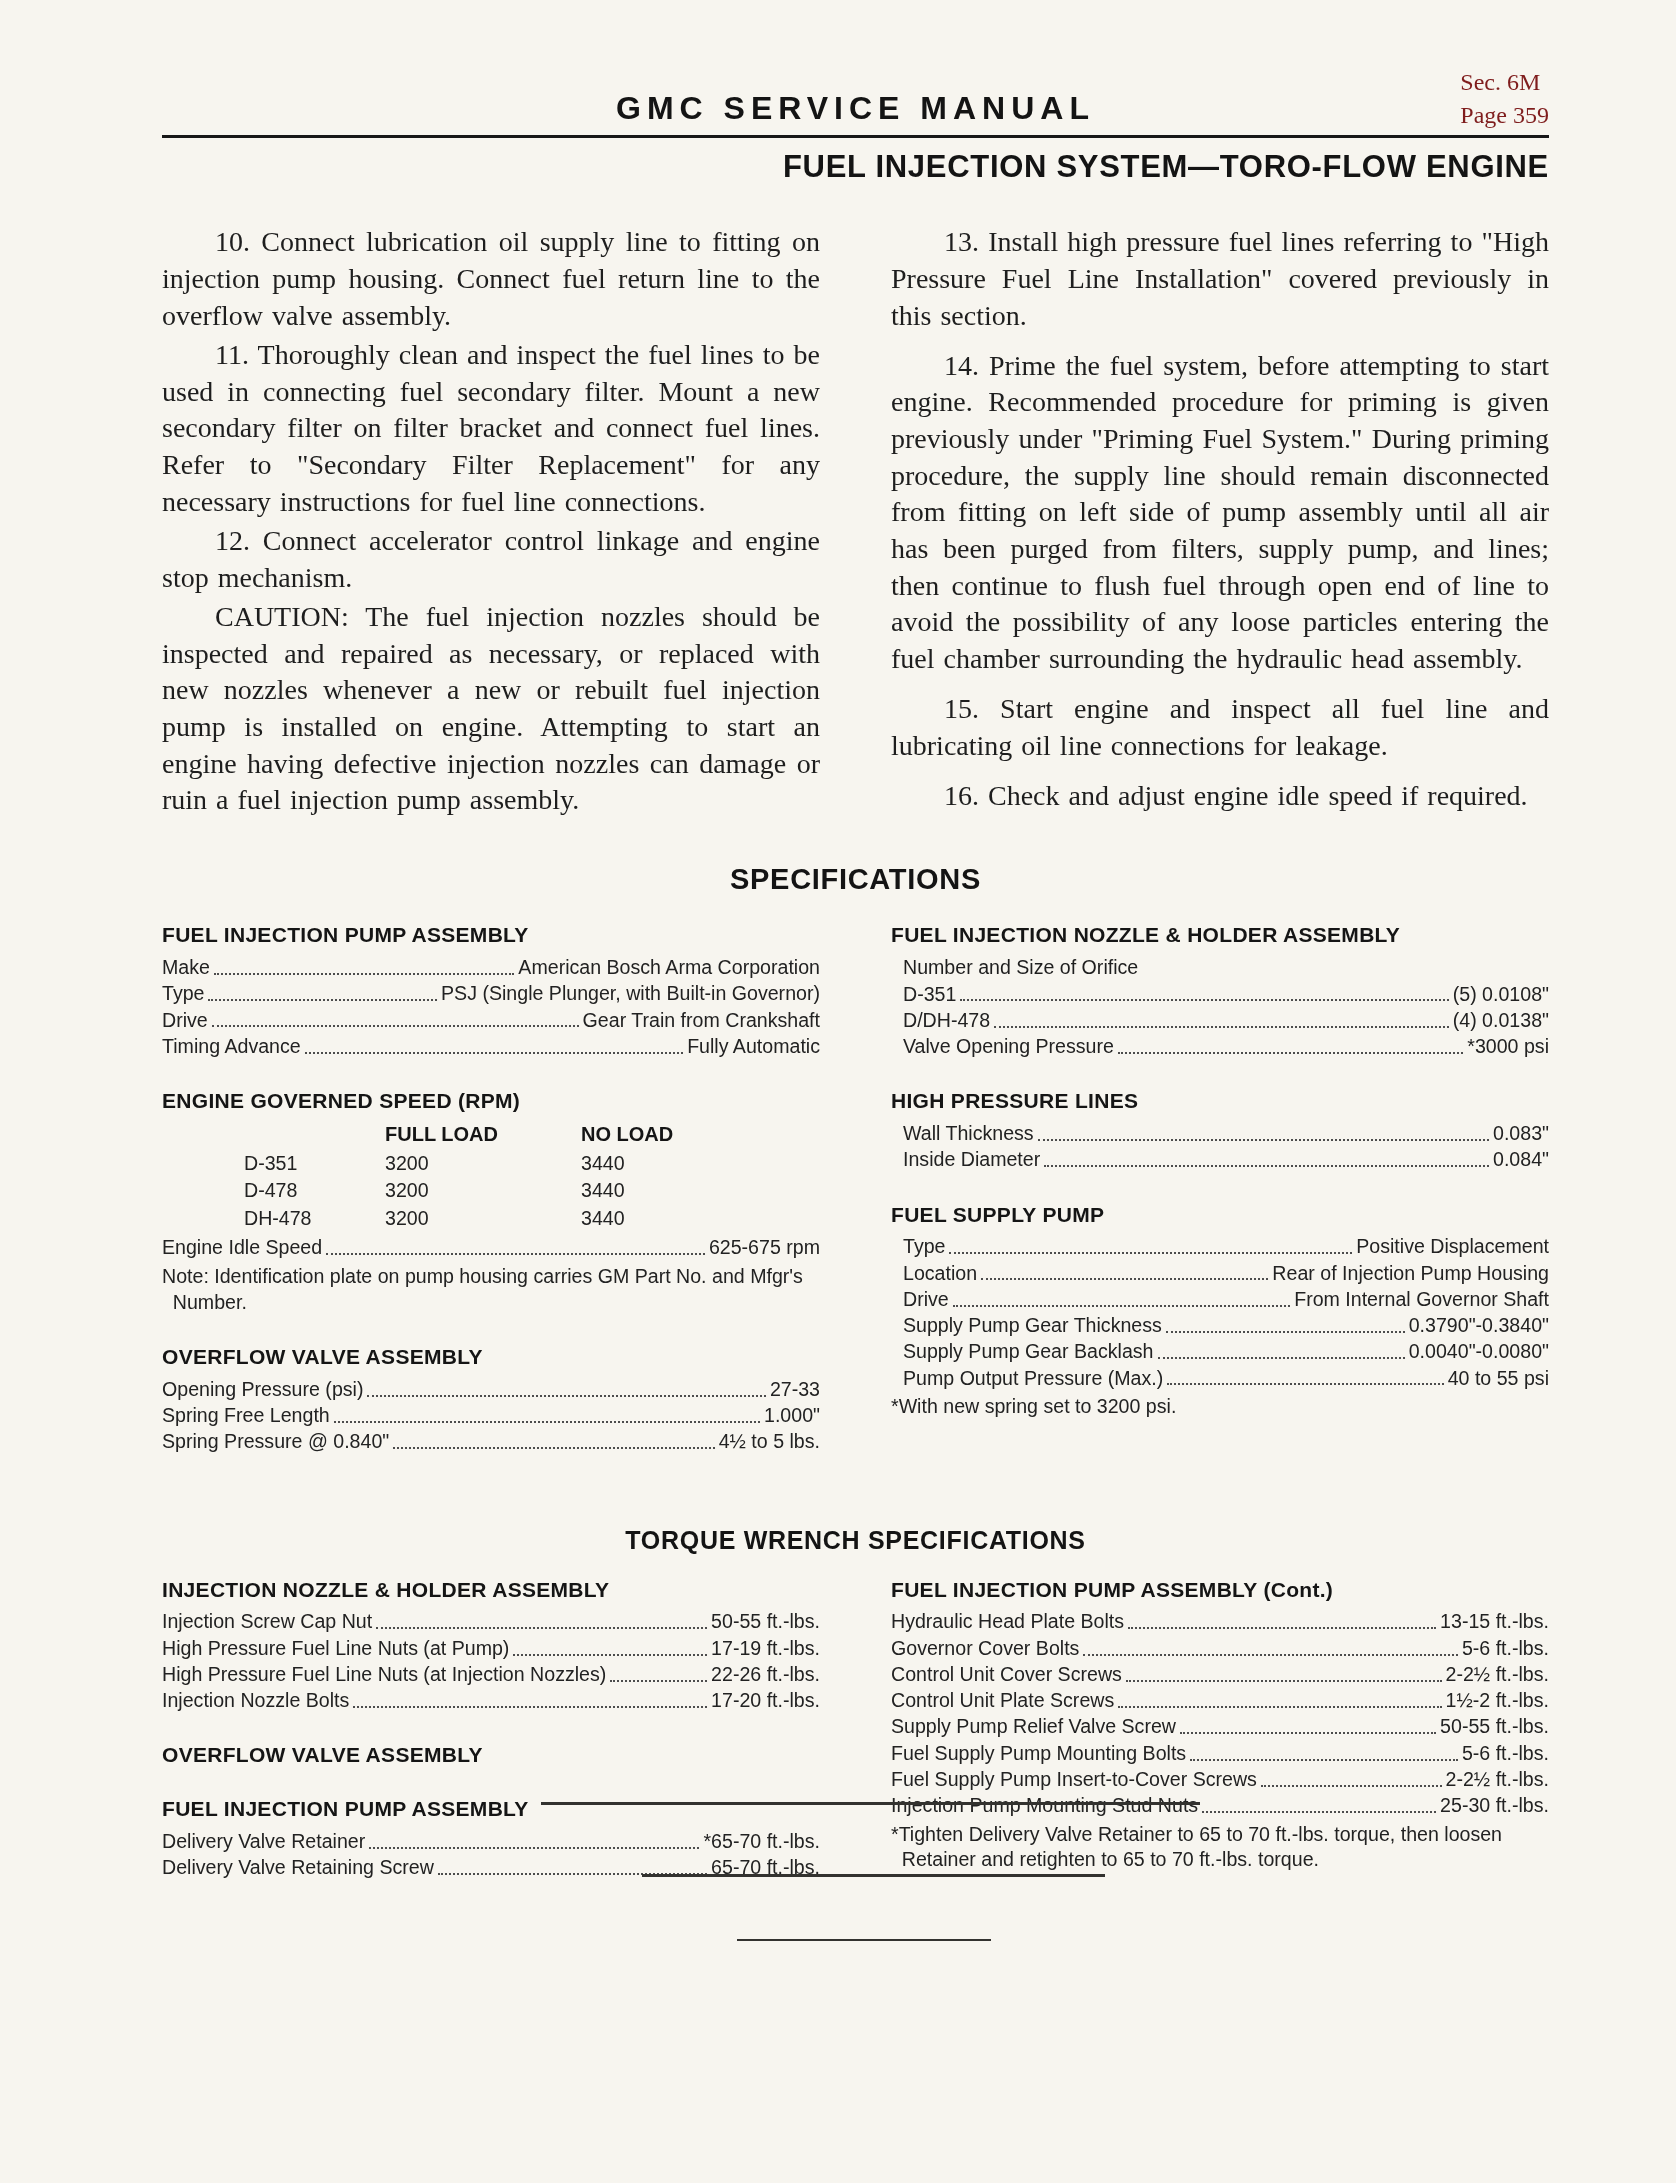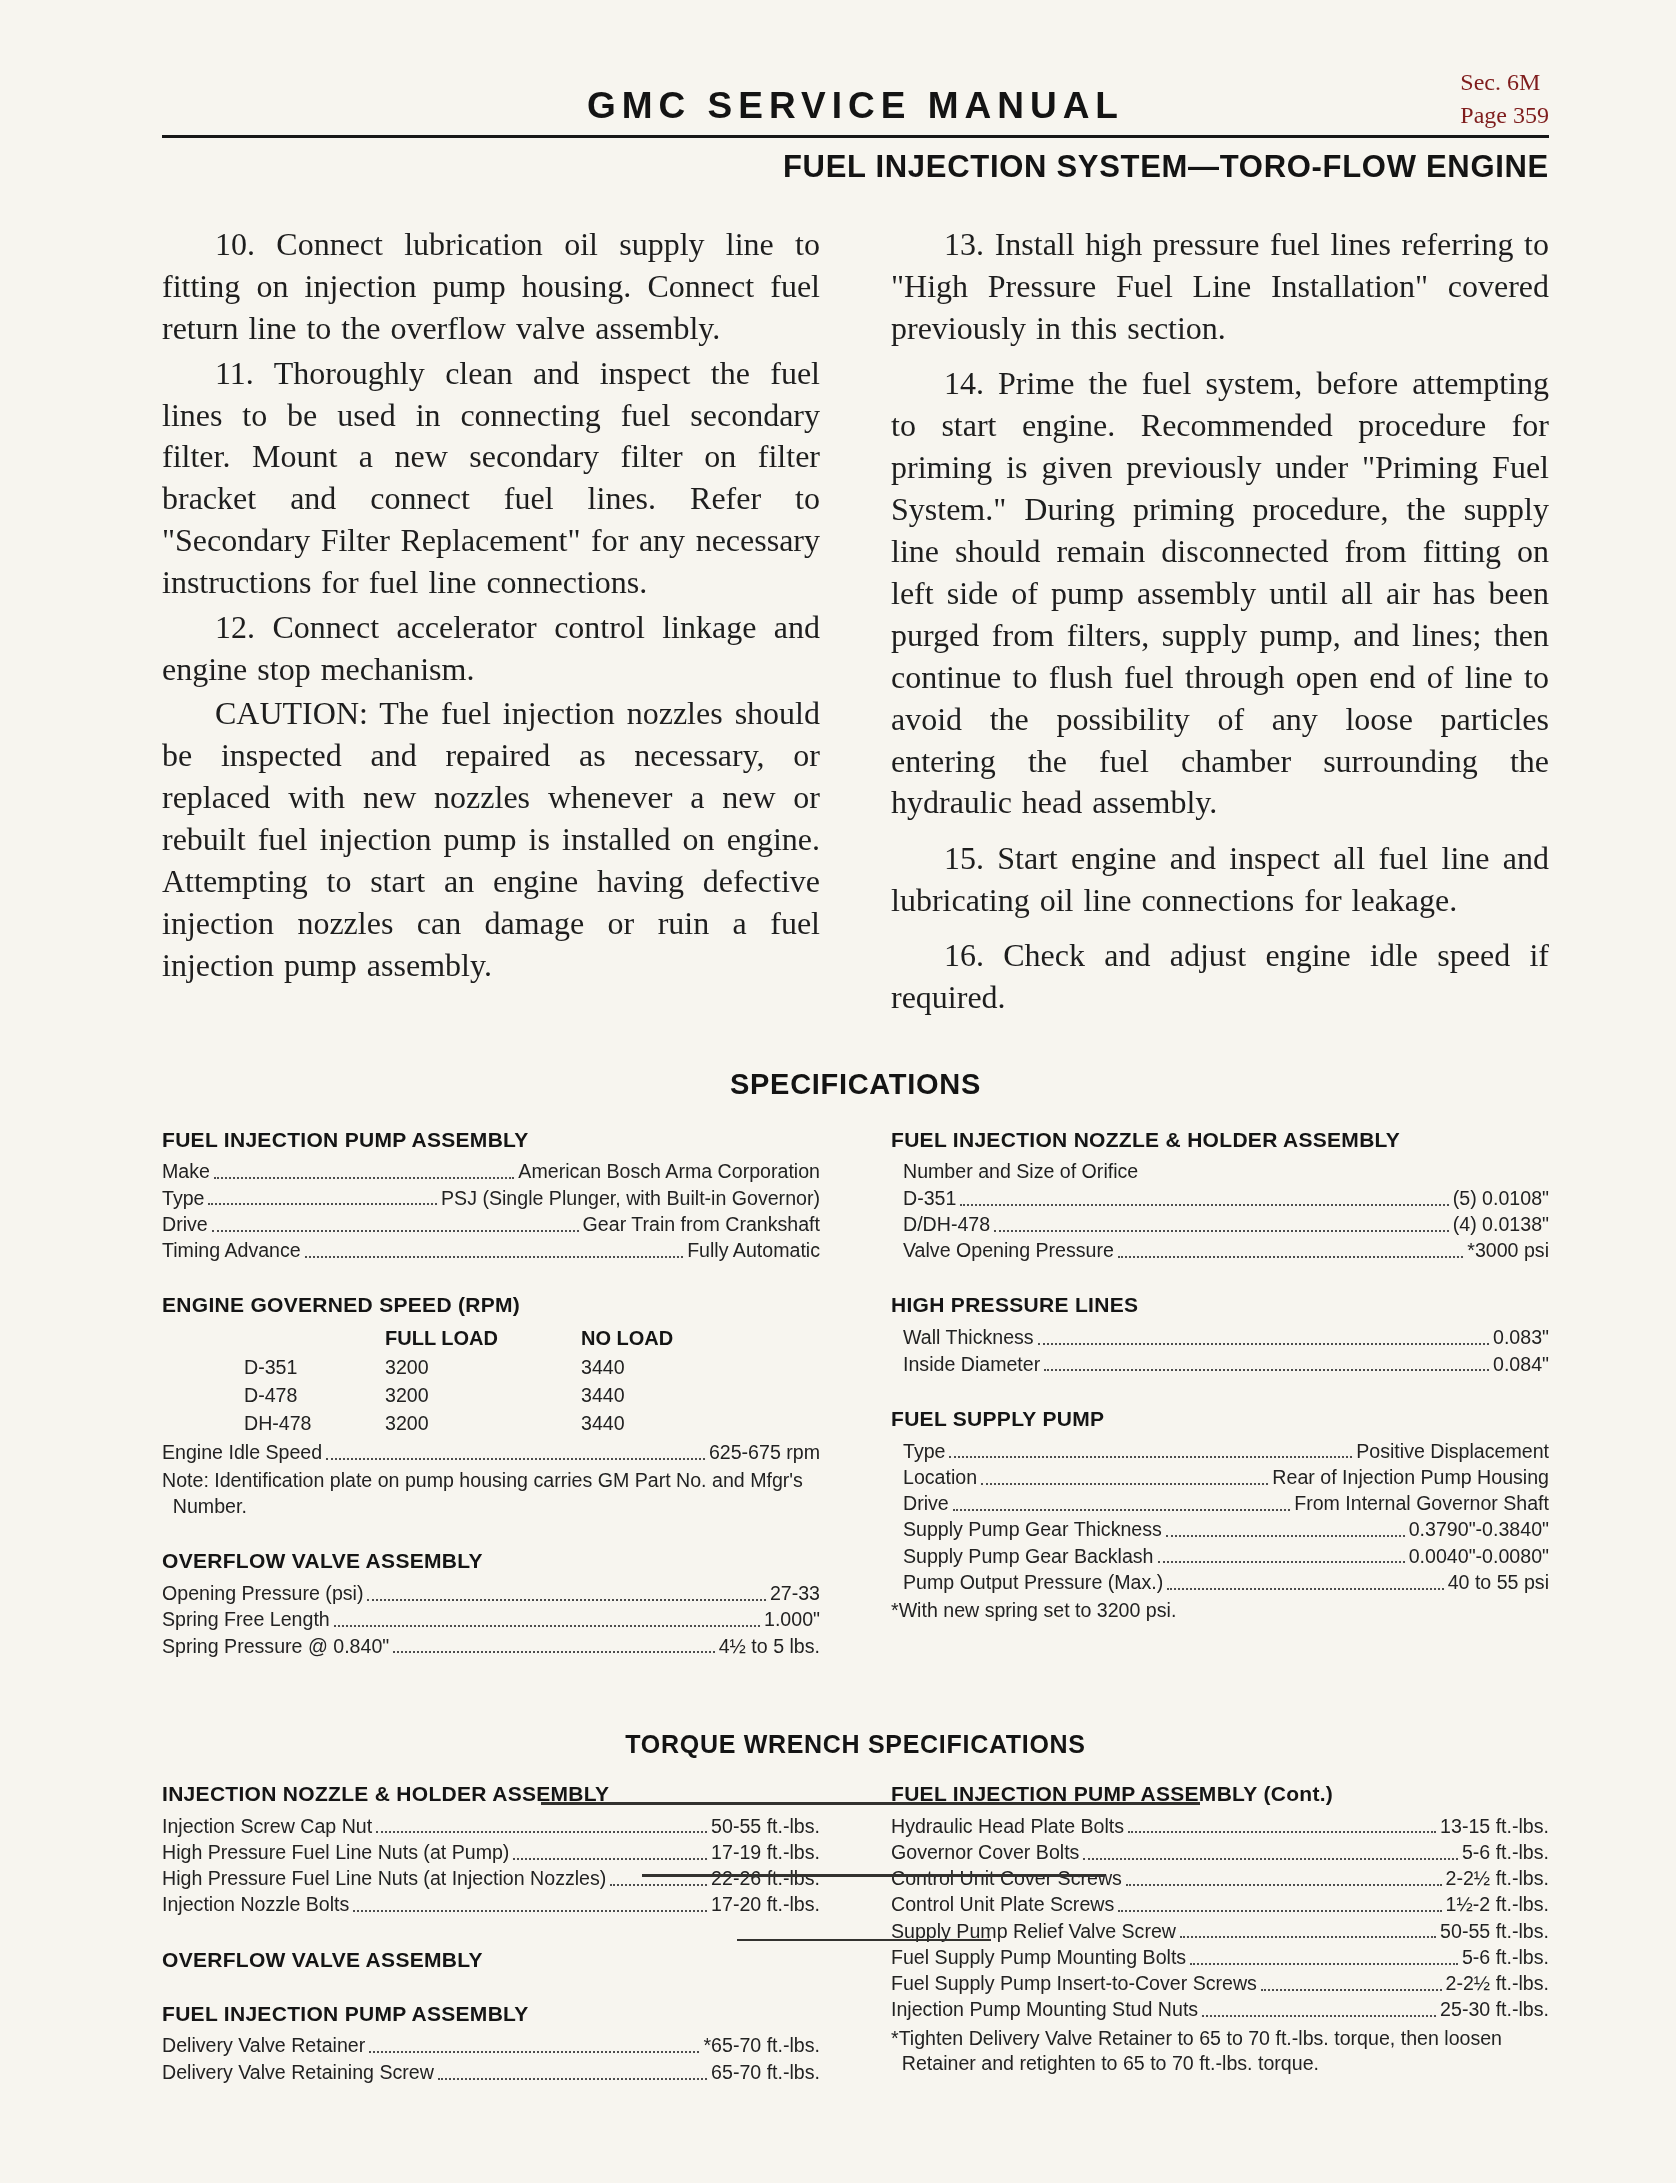--- a/index.html
+++ b/index.html
@@ -24,21 +24,21 @@
   }
 
   
   .header { position: relative; height: 135px; }
   .manual-title {
     position: absolute;
     left: 0; right: 0; bottom: 8px;
     text-align: center;
     font-family: "Liberation Sans", sans-serif;
     font-weight: bold;
-    font-size: 37px;
+    font-size: 32px;
     letter-spacing: 6px;
     color: #141414;
   }
   .page-ref-block {
     position: absolute;
     right: 0; bottom: 4px;
     text-align: left;
     font-size: 24px;
     line-height: 1.35;
     color: #7f1d1d;
@@ -53,21 +53,21 @@
     letter-spacing: 0.7px;
     color: #141414;
   }
 
   
   .cols { display: flex; gap: 71px; }
   .col { flex: 1; min-width: 0; }
 
   .body-cols { margin-top: 39px; }
   .para {
-    font-size: 32px;
+    font-size: 28px;
     line-height: 1.31;
     text-align: justify;
     text-indent: 53px;
     word-spacing: 2px;
     margin-bottom: 2.7px;
   }
   #instr-right .para { margin-bottom: 13.5px; }
 
   
   .center-title {

